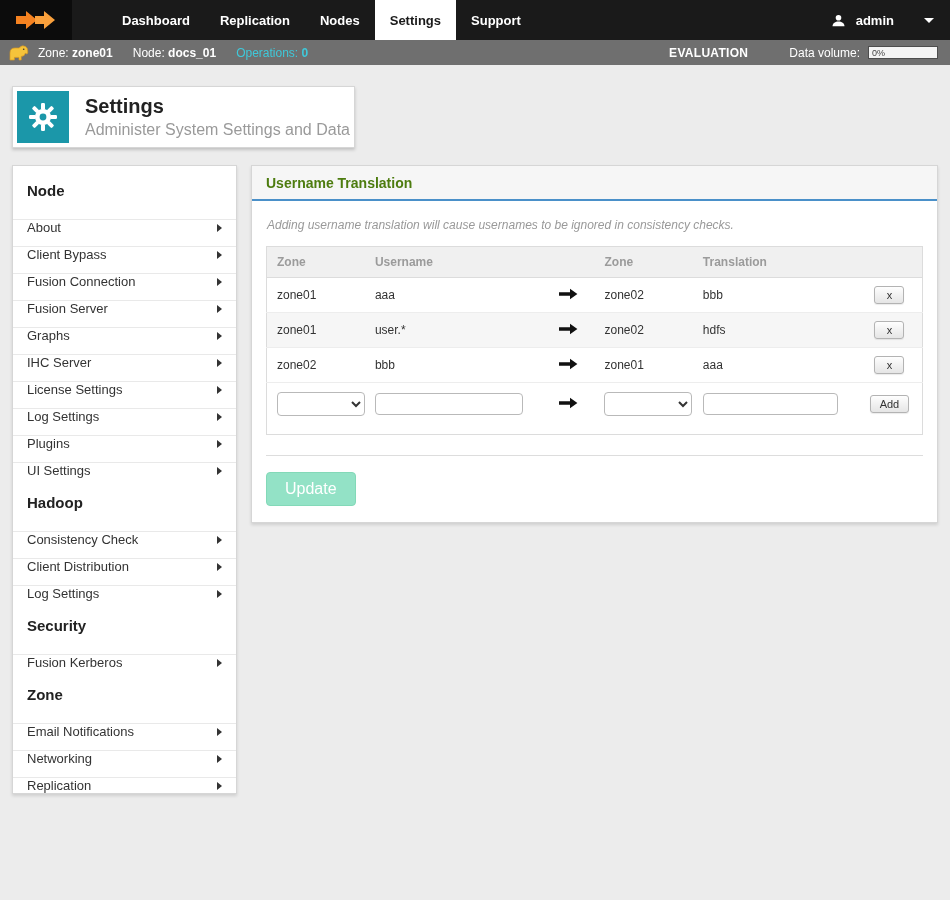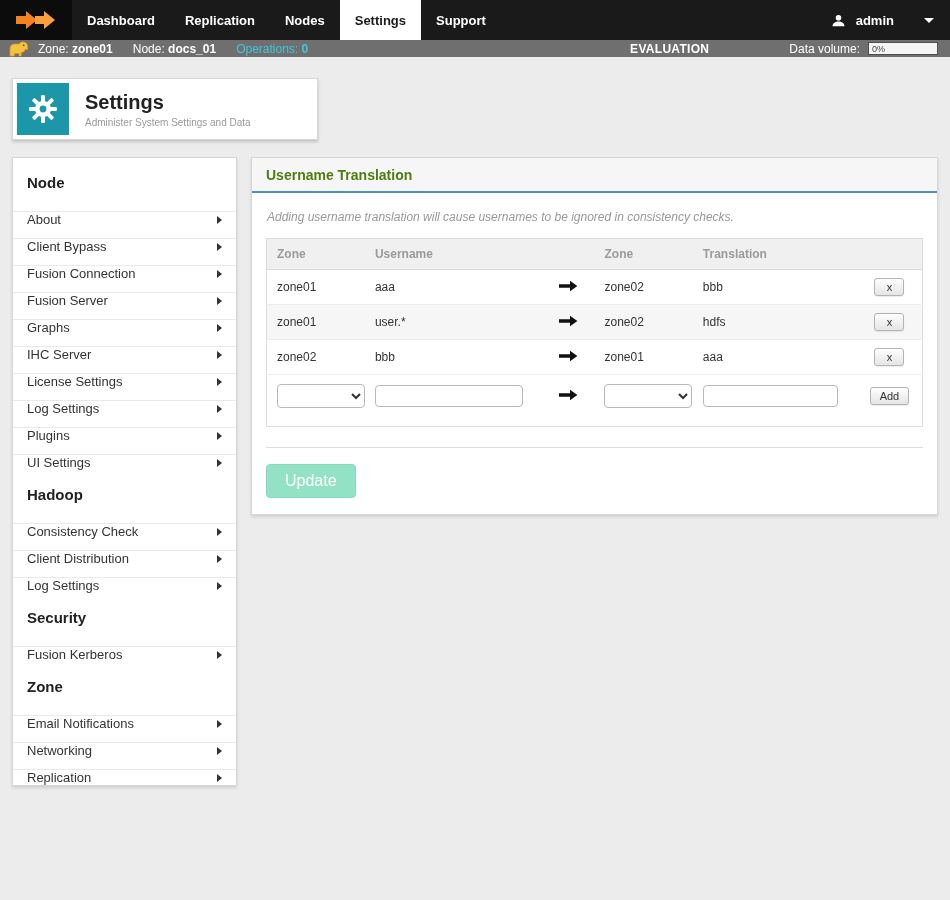--- a/index.html
+++ b/index.html
@@ -3,43 +3,43 @@
 <meta charset="utf-8">
 <style>
   * { box-sizing: border-box; }
   html,body { margin:0; padding:0; }
   body { font-family: "Liberation Sans", sans-serif; background:#ececec; }
   .window { width:950px; height:900px; background:#ececec; overflow:hidden; position:relative; }
 
   
   .navbar { height:40px; background:#1a1a1a; display:flex; align-items:stretch; }
   .logo { width:72px; background:#0c0c0c; display:flex; align-items:center; justify-content:center; cursor:pointer; }
-  .nav { display:flex; align-items:stretch; }
+  .nav { display:flex; align-items:stretch;padding-left:35px; }
   .nav-item { display:flex; align-items:center; padding:0 15px; color:#fff; font-size:13px; font-weight:700; text-decoration:none; cursor:pointer; }
   .nav-item.active { background:#ffffff; color:#1a1a1a; }
   .user-menu { margin-left:auto; display:flex; align-items:center; gap:10px; color:#fff; font-weight:700; font-size:13px; cursor:pointer; }
   .caret { align-self:center; margin:0 16px 0 30px; width:0; height:0; border-left:5px solid transparent; border-right:5px solid transparent; border-top:5px solid #fff; cursor:pointer; }
 
   
-  .statusbar { height:17px; background:#6f6f6f; color:#fff; font-size:12px; display:flex; align-items:center; }
+  .statusbar { height:25px; background:#6f6f6f; color:#fff; font-size:12px; display:flex; align-items:center; }
   .statusbar .ele { margin:0 9px 0 8px; display:flex; align-items:center; }
   .sb-item { margin-right:20px; white-space:nowrap; }
   .sb-item b { font-weight:700; }
   .ops { color:#3fc9da; }
   .ops b { font-weight:700; }
   .eval { margin-left:auto; font-weight:700; letter-spacing:0.3px; }
-  .dv-label { margin-left:80px; }
+  .dv-label { margin-left:41px; }
   .progress { width:70px; height:13px; margin:0 12px 0 8px; background:#f4f4f4; border:1px solid #4d4d4d; display:flex; align-items:center; font-size:9px; color:#444; padding-left:3px; }
 
   
   .page { padding:0 12px; }
   .page-header-card { margin-top:21px; display:inline-flex; align-items:center; gap:16px; background:#fff; border:1px solid #d6d6d6; box-shadow:0 2px 3px rgba(0,0,0,0.18); padding:4px; min-width:306px; }
   .gear-tile { width:52px; height:52px; background:#1b97a9; display:flex; align-items:center; justify-content:center; flex:0 0 auto; }
   .titles h1 { margin:0; font-size:20px; color:#222; font-weight:700; }
-  .titles p { margin:3px 0 0; font-size:10px; color:#9a9a9a; }
+  .titles p { margin:3px 0 0; font-size:16px; color:#9a9a9a; }
 
   
   .content { display:flex; gap:14px; margin-top:17px; align-items:flex-start; }
 
   
   .sidebar { width:225px; background:#fff; border:1px solid #d6d6d6; box-shadow:0 2px 3px rgba(0,0,0,0.12); flex:0 0 auto; }
   .side-header { font-size:15px; font-weight:700; color:#222; padding:16px 14px 9px; margin:0; }
   .side-item { display:flex; align-items:center; justify-content:space-between; padding:0 14px; font-size:13px; color:#333; border-top:1px solid #e9e9e9; text-decoration:none; cursor:pointer;margin-top:11px; }
   .side-item .tri { width:0; height:0; border-top:4px solid transparent; border-bottom:4px solid transparent; border-left:5px solid currentColor; }
 

